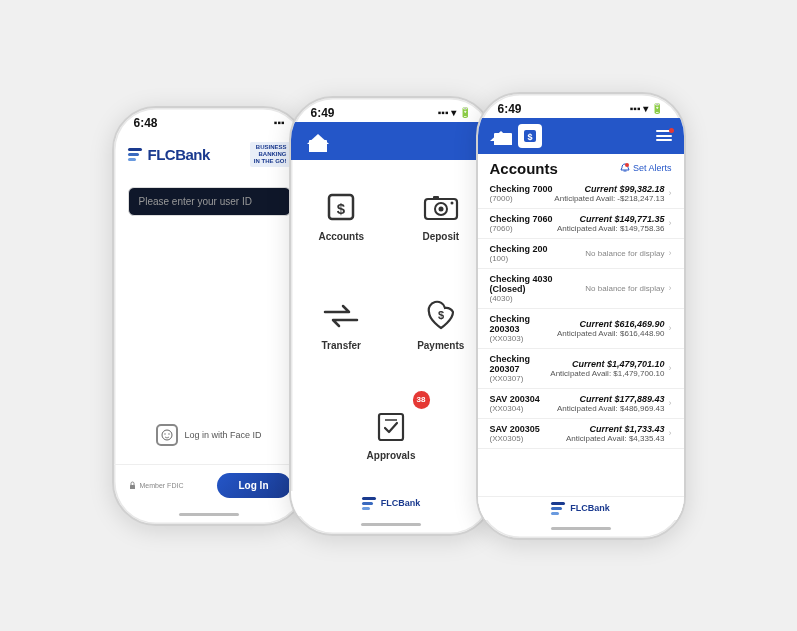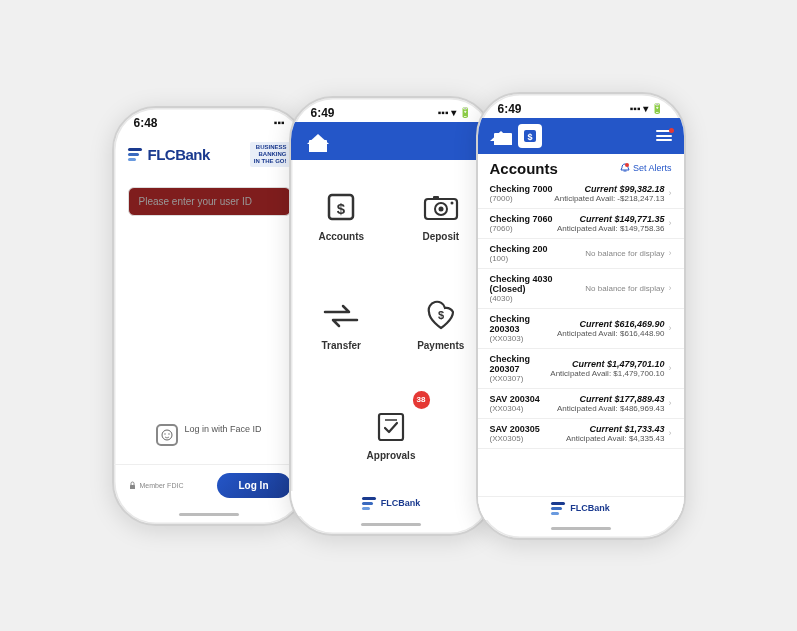--- a/index.html
+++ b/index.html
@@ -161,29 +161,30 @@
       flex: 1;
     }
 
     .login-input {
       width: 100%;
       border: 1px solid #ddd;
       border-radius: 6px;
       padding: 8px 10px;
       font-size: 10px;
       color: #999;
-      background: #7f1d1d;
+      background: #0f172a;
     }
 
     .login-actions {
       padding: 0 14px 8px;
     }
 
     .face-id-btn {
       display: flex;
+      align-items: center;
       justify-content: center;
       gap: 6px;
       margin-bottom: 10px;
       font-size: 9px;
       color: #555;
     }
 
     .face-id-icon {
       width: 22px;
       height: 22px;

